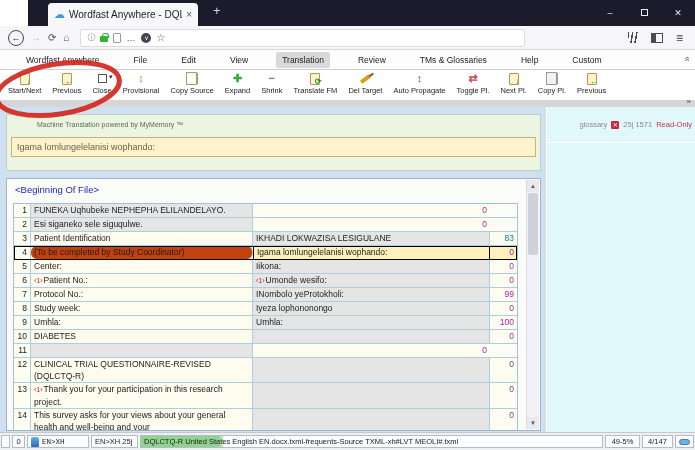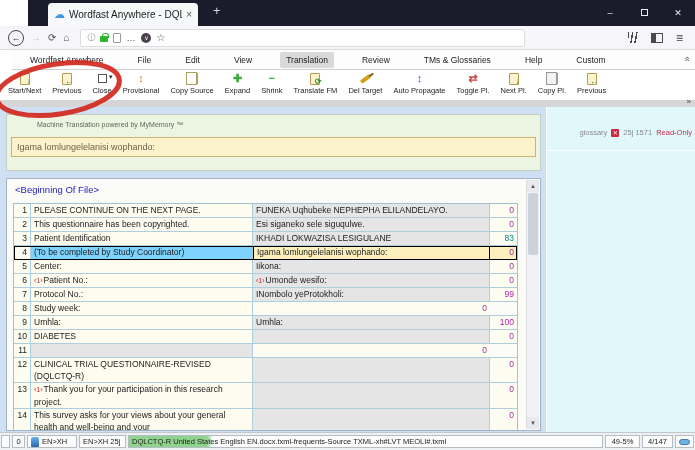--- a/index.html
+++ b/index.html
@@ -38,22 +38,22 @@
                display:flex; align-items:center; justify-content:center; }
   .ic-pocket::before { content:"∨"; }
   .url-star { font-size:10px; color:#4a4a52; }
   .nav-right { margin-left:auto; display:flex; align-items:center; gap:13px; padding-right:4px; }
   .ic-library { width:10px; height:11px; background:repeating-linear-gradient(100deg,#4a4a52 0 1.5px,transparent 1.5px 4px); }
   .ic-panel { width:12px; height:10px; border:1px solid #4a4a52; }
   .ic-panel::before { content:""; display:block; width:4px; height:100%; background:#4a4a52; }
   .nav-menu { font-size:12px; color:#3a3a42; }
 
   
-  .menubar { position:absolute; left:12px; top:50px; right:0; height:20px; background:#fdfdfd;
-             border-bottom:1px solid #d0d0d0; display:flex; align-items:center; padding-left:12px; }
+  .menubar { position:absolute; left:0; top:50px; right:0; height:20px; background:#fdfdfd;
+             border-bottom:1px solid #d0d0d0; display:flex; align-items:center; padding-left:20px; }
   .menu-items { display:flex; align-items:center; gap:22px; }
   .menu-item { font-size:8.5px; color:#222; padding:3px 6px; white-space:nowrap; }
   .menu-item.active { background:#d9d9d9; border-radius:2px; }
   .menu-collapse { position:absolute; right:6px; top:4px; font-size:9px; color:#555;
                    transform:rotate(-90deg); }
 
   
   .toolbar { position:absolute; left:0; top:70px; right:0; height:30px; background:#fff;
              display:flex; align-items:flex-start; gap:11px; padding:2px 0 0 8px; overflow:hidden; }
   .tbtn { display:flex; flex-direction:column; align-items:center; gap:1px; flex:none; }
@@ -95,43 +95,43 @@
 
   
   .seg-table { position:absolute; left:6px; top:24px; width:505px; border:1px solid #9ec4d4; border-bottom:none; }
   .trow { display:grid; grid-template-columns:17px 222px 237px 27px; border-bottom:1px solid #aecede; }
   .trow > div { font-size:8.5px; line-height:12px; padding:0 3px; min-height:13px; }
   .c-num { text-align:right; color:#222; background:#fdfcf0; border-right:1px solid #aecede; }
   .c-src { background:#fdfcee; border-right:1px solid #aecede; color:#1c1c1c; }
   .c-tgt { background:#e5e5e5; border-right:1px solid #aecede; color:#1c1c1c; }
   .c-score { text-align:right; background:#fdfcf0; font-size:8.5px; }
   .trow.active { outline:1.6px solid #000; outline-offset:-1px; position:relative; z-index:2; }
-  .trow.active .c-src { background:#7dd3fc; }
+  .trow.active .c-src { background:#c2410c;border-radius:6px; }
   .trow.active .c-tgt { background:#fdf0bd; border-left:1.4px solid #000; border-right:1.4px solid #000; }
   .trow.active .c-score { background:#fdf0bd; }
   .seg-tag { color:#cc2222; font-size:7px; margin-right:1px; }
 
   
   .sidebar { position:absolute; left:546px; top:0; right:0; bottom:0; background:#e0f8fa; border-left:1px solid #fff; }
   .gloss-header { height:36px; border-bottom:1px solid #fff; display:flex; align-items:center;
-                  justify-content:flex-end; gap:4px; padding-right:3px; font-size:7.5px; color:#8a8a90;margin-top:8px; }
+                  justify-content:flex-end; gap:4px; padding-right:3px; font-size:7.5px; color:#8a8a90; }
   .ic-gloss { width:8px; height:8px; background:#c62a40; border-radius:1px; color:#fff; font-size:6px;
               display:flex; align-items:center; justify-content:center; }
   .ic-gloss::before { content:"✕"; }
   .gloss-readonly { color:#d02a50; }
 
   
   .statusbar { position:absolute; left:0; top:432px; right:0; height:18px; background:#eef0f3;
                border-top:1px solid #c2c8ce; display:flex; align-items:stretch; gap:2px; padding:2px 1px; }
   .seg { border:1px solid #b4bcc4; background:#fcfcfc; display:flex; align-items:center; gap:3px;
          padding:0 3px; font-size:7.5px; color:#222; white-space:nowrap; overflow:hidden; flex:none; }
   .seg[data-name="status-hint"] { width:162px; border-color:#c4cad0; }
   .seg[data-name="status-spacer"] { width:9px; }
   .seg[data-name="status-count"] { width:13px; justify-content:center; }
-  .seg[data-name="status-tm-pair"] { width:50px; }
+  .seg[data-name="status-tm-pair"] { width:62px;font-family:Liberation Mono, monospace; }
   .seg[data-name="status-glossary-pair"] { width:47px; }
   .seg[data-name="status-document-name"] { flex:1; }
   .seg.progress { background:linear-gradient(to right,#8ed38e 0,#8ed38e 78px,#fdfdfd 84px); }
   .seg[data-name="status-match-score"] { width:35px; justify-content:center; }
   .seg[data-name="status-segment-position"] { width:31px; justify-content:center; }
   .seg[data-name="status-battery"] { width:19px; justify-content:center; }
   .ic-db { width:8px; height:10px; background:linear-gradient(#6cb0ea,#2a68b0); border-radius:2px 2px 1px 1px; }
   .ic-capsule { width:11px; height:6px; background:#6db3e8; border:1px solid #4a7ab0; border-radius:3px; }
 </style>
 </head>
@@ -293,27 +293,25 @@
     <div class="mt-panel" data-name="machine-translation-panel">
       <span class="mt-title" data-name="mt-panel-title">Machine Translation powered by MyMemory ™</span>
       <div class="mt-box" data-name="mt-suggestion-box">Igama lomlungelelanisi wophando:</div>
     </div>
 
     <div class="doc-panel" data-name="document-panel">
       <span class="bof" data-name="beginning-of-file-marker">&lt;Beginning Of File&gt;</span>
       <div class="seg-table" data-name="segment-table">
           <div class="trow" data-name="table-row">
             <div class="c-num" data-name="row-number">1</div>
-            <div class="c-src" data-name="source-cell">PLEASE CONTINUE ON THE NEXT PAGE.</div>
             <div class="c-tgt" data-name="target-cell">FUNEKA Uqhubeke NEPHEPHA ELILANDELAYO.</div>
             <div class="c-score" data-name="match-score-cell" style="color: rgb(153, 51, 153);">0</div>
           </div>
           <div class="trow" data-name="table-row">
             <div class="c-num" data-name="row-number">2</div>
-            <div class="c-src" data-name="source-cell">This questionnaire has been copyrighted.</div>
             <div class="c-tgt" data-name="target-cell">Esi siganeko sele siguqulwe.</div>
             <div class="c-score" data-name="match-score-cell" style="color: rgb(153, 51, 153);">0</div>
           </div>
           <div class="trow" data-name="table-row">
             <div class="c-num" data-name="row-number">3</div>
             <div class="c-src" data-name="source-cell">Patient Identification</div>
             <div class="c-tgt" data-name="target-cell">IKHADI LOKWAZISA LESIGULANE</div>
             <div class="c-score" data-name="match-score-cell" style="color: rgb(0, 138, 138);">83</div>
           </div>
           <div class="trow active" data-name="table-row">
@@ -336,20 +334,21 @@
           </div>
           <div class="trow" data-name="table-row">
             <div class="c-num" data-name="row-number">7</div>
             <div class="c-src" data-name="source-cell">Protocol No.:</div>
             <div class="c-tgt" data-name="target-cell">INombolo yeProtokholi:</div>
             <div class="c-score" data-name="match-score-cell" style="color: rgb(176, 32, 176);">99</div>
           </div>
           <div class="trow" data-name="table-row">
             <div class="c-num" data-name="row-number">8</div>
             <div class="c-src" data-name="source-cell">Study week:</div>
+            <div class="c-tgt" data-name="target-cell">Iyeza lophononongo</div>
             <div class="c-score" data-name="match-score-cell" style="color: rgb(153, 51, 153);">0</div>
           </div>
           <div class="trow" data-name="table-row">
             <div class="c-num" data-name="row-number">9</div>
             <div class="c-src" data-name="source-cell">Umhla:</div>
             <div class="c-tgt" data-name="target-cell">Umhla:</div>
             <div class="c-score" data-name="match-score-cell" style="color: rgb(176, 32, 176);">100</div>
           </div>
           <div class="trow" data-name="table-row">
             <div class="c-num" data-name="row-number">10</div>

